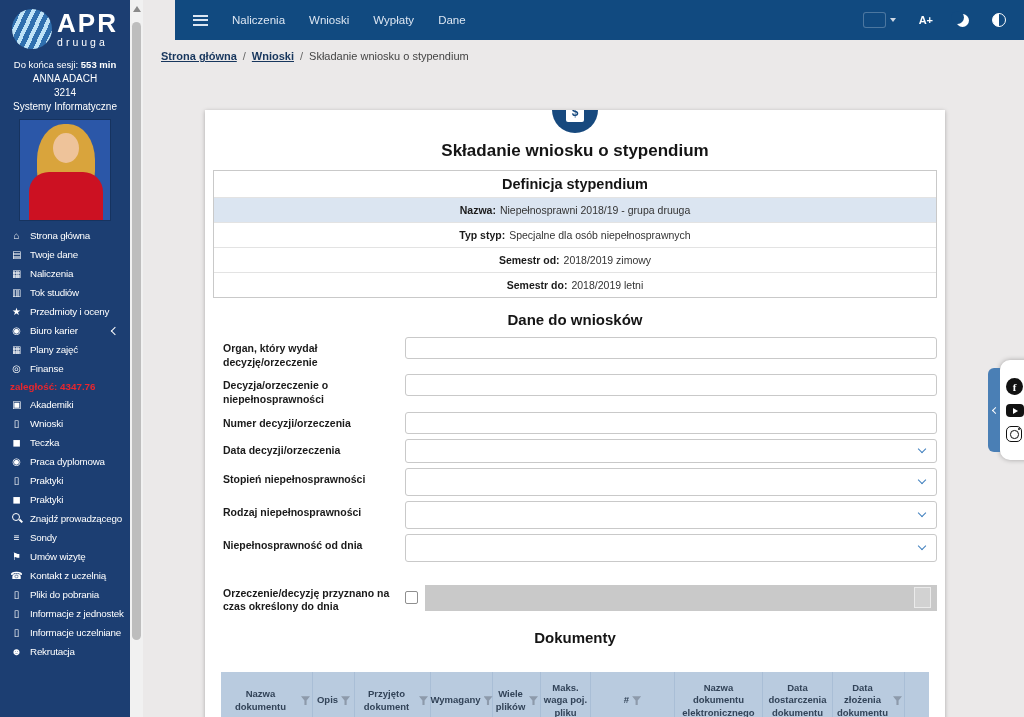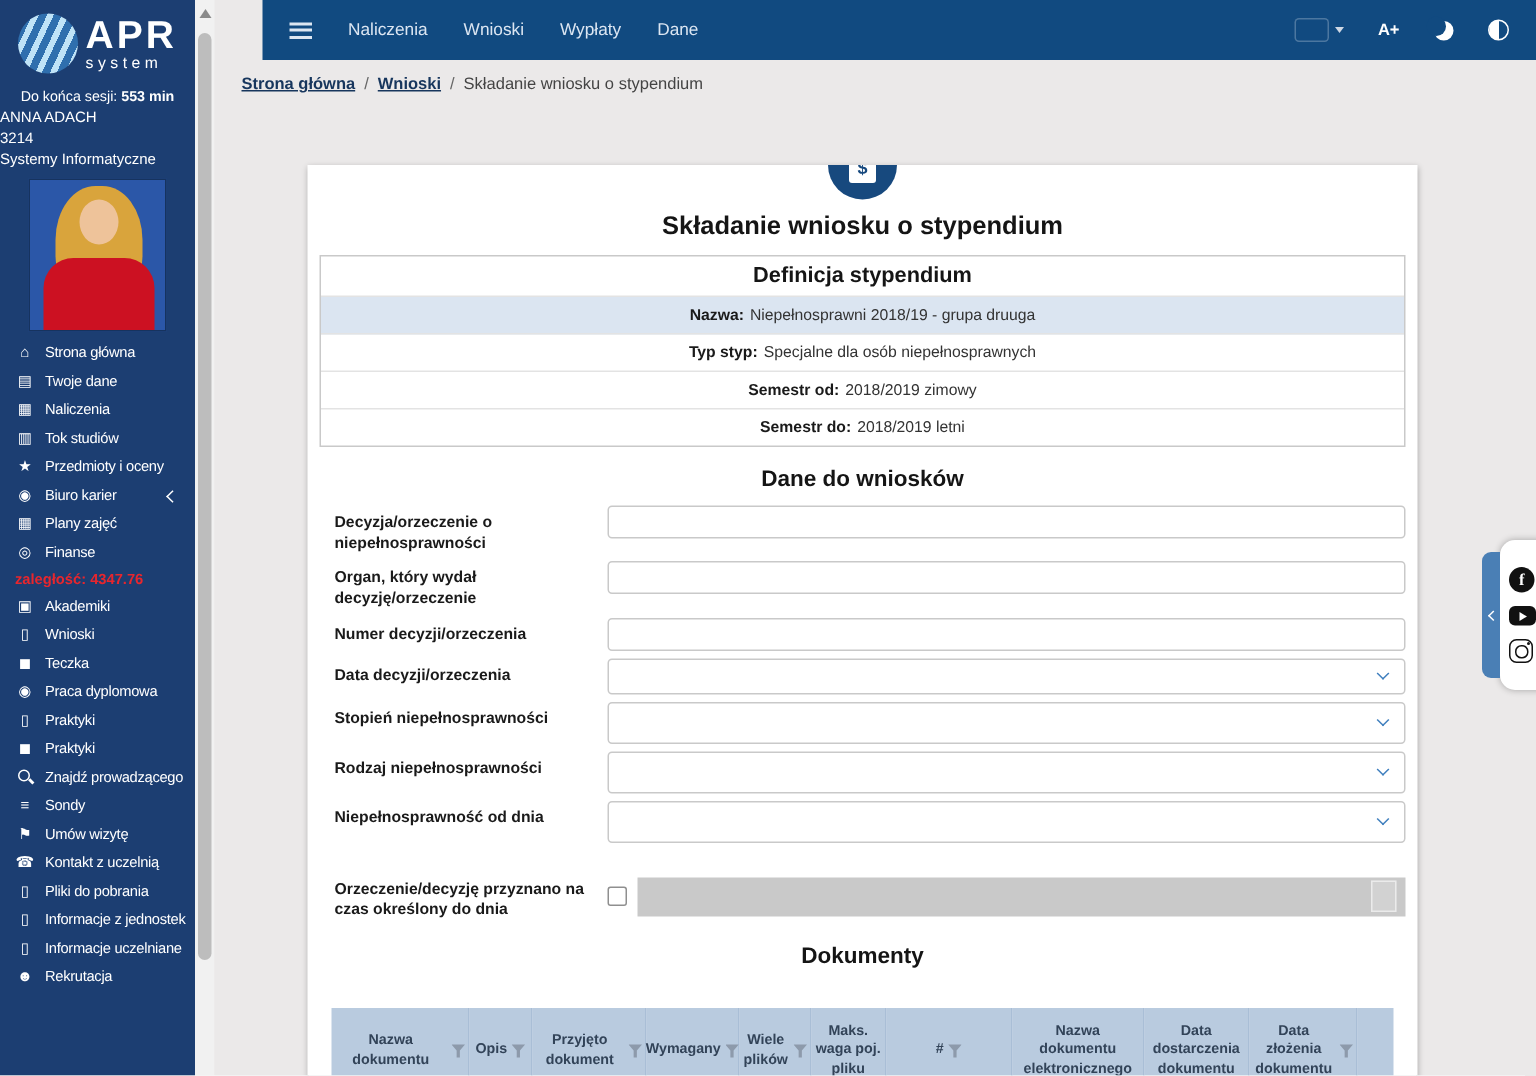--- a/index.html
+++ b/index.html
@@ -15,21 +15,21 @@
   
   .sidebar{position:absolute;left:0;top:0;width:130px;height:717px;background:var(--sidebar_blue);color:#fff;overflow:hidden;}
   .logo-row{display:flex;align-items:center;justify-content:center;gap:5px;padding:9px 4px 4px;}
   .logo-circle{width:40px;height:40px;border-radius:50%;flex:none;
     background:repeating-linear-gradient(115deg,#bfe3f7 0 4px,#2f6fae 4px 9px);}
   .logo-text{display:flex;flex-direction:column;align-items:flex-start;}
   .logo-apr{font-size:26px;font-weight:bold;letter-spacing:2px;line-height:1;}
   .logo-system{font-size:10.5px;letter-spacing:3px;line-height:1;margin-top:1px;}
   .session{font-size:9.5px;text-align:center;margin-top:6px;}
   .session b{font-weight:bold;}
-  .uline{font-size:10px;text-align:left;margin-top:3px;}
+  .uline{font-size:10px;text-align:center;margin-top:3px;}
   .avatar{width:92px;height:102px;margin:7px auto 5px;background:#2b57a8;position:relative;overflow:hidden;border:1px solid #16335f;}
   .avatar .hair{position:absolute;left:17px;top:4px;width:58px;height:78px;background:#d9a43c;border-radius:46% 46% 40% 40%;}
   .avatar .face{position:absolute;left:33px;top:13px;width:26px;height:30px;background:#eec39a;border-radius:50%;}
   .avatar .torso{position:absolute;left:9px;bottom:-4px;width:74px;height:52px;background:#cc1122;border-radius:20px 20px 0 0;}
   .menu{margin-top:2px;}
   .menu-item{display:flex;align-items:center;gap:7px;padding:4px 4px 4px 10px;font-size:9.8px;letter-spacing:-0.2px;white-space:nowrap;cursor:pointer;}
   .mi-icon{width:13px;flex:none;font-size:10px;text-align:center;line-height:1;}
   .mi-chevron{margin-left:auto;margin-right:8px;width:6px;height:6px;border-left:1.5px solid #fff;border-bottom:1.5px solid #fff;transform:rotate(45deg);}
   .search-glyph{position:relative;width:13px;height:11px;flex:none;}
   .search-glyph::before{content:'';position:absolute;left:2px;top:0;width:6px;height:6px;border:1.4px solid #fff;border-radius:50%;}
@@ -115,21 +115,21 @@
   .ig::after{content:'';position:absolute;right:1px;top:1px;width:2px;height:2px;background:#111;border-radius:50%;}
 </style>
 </head>
 <body>
 
 <aside class="sidebar">
   <div class="logo-row">
     <div class="logo-circle"></div>
     <div class="logo-text">
       <div class="logo-apr">APR</div>
-      <div class="logo-system">system</div>
+      <div class="logo-system">druuga</div>
     </div>
   </div>
   <div class="session">
     <span>Do końca sesji:</span>
     <b>553 min</b>
   </div>
   <div class="uline">ANNA ADACH</div>
   <div class="uline">3214</div>
   <div class="uline">Systemy Informatyczne</div>
   <div class="avatar">
@@ -285,25 +285,25 @@
         <span class="def-label">Semestr od:</span><span>2018/2019 zimowy</span>
       </div>
       <div class="def-row">
         <span class="def-label">Semestr do:</span><span>2018/2019 letni</span>
       </div>
     </div>
 
     <h2 class="form-title">Dane do wniosków</h2>
 
     <div class="form-row">
+      <div class="form-label">Organ, który wydał decyzję/orzeczenie</div>
+      <div class="form-ctrl"><input class="txt" type="text" value="" style=""></div>
+    </div>
+    <div class="form-row">
       <div class="form-label">Decyzja/orzeczenie o niepełnosprawności</div>
-      <div class="form-ctrl"><input class="txt" type="text" value="" style=""></div>
-    </div>
-    <div class="form-row">
-      <div class="form-label">Organ, który wydał decyzję/orzeczenie</div>
       <div class="form-ctrl"><input class="txt" type="text" value="" style=""></div>
     </div>
     <div class="form-row">
       <div class="form-label">Numer decyzji/orzeczenia</div>
       <div class="form-ctrl"><input class="txt" type="text" value="" style=""></div>
     </div>
     <div class="form-row">
       <div class="form-label">Data decyzji/orzeczenia</div>
       <div class="form-ctrl">
         <div class="selectbox sm">

